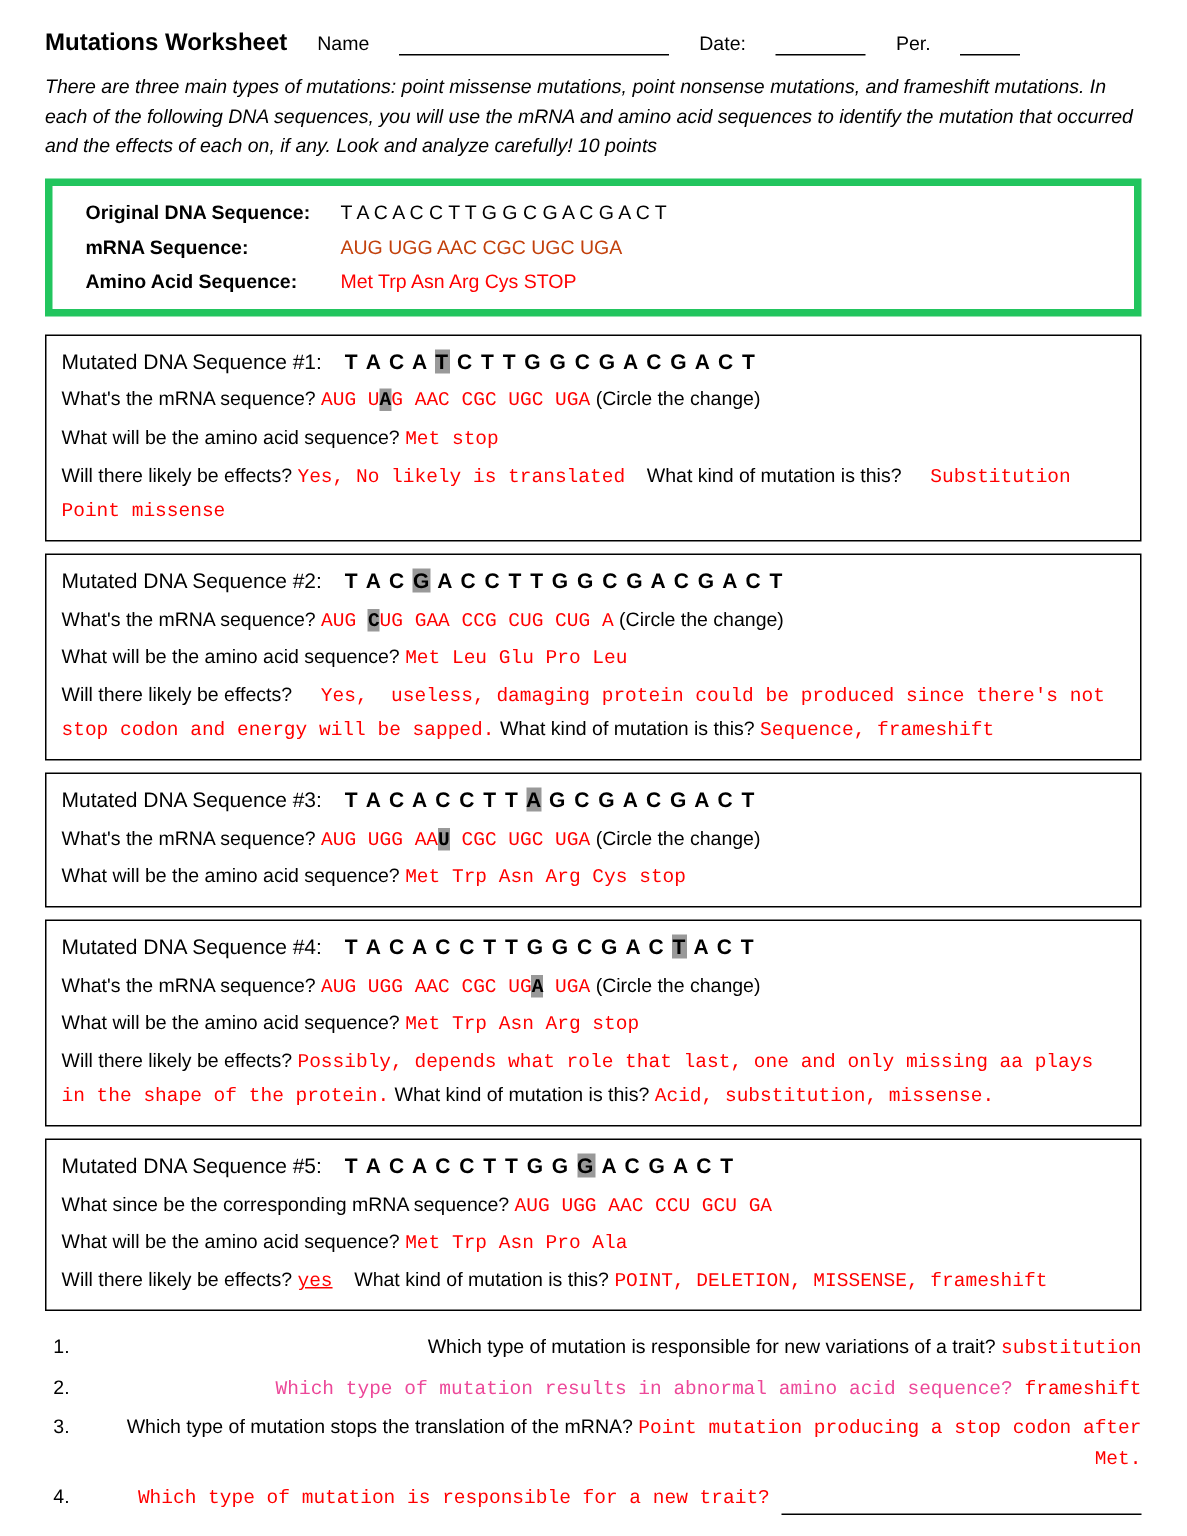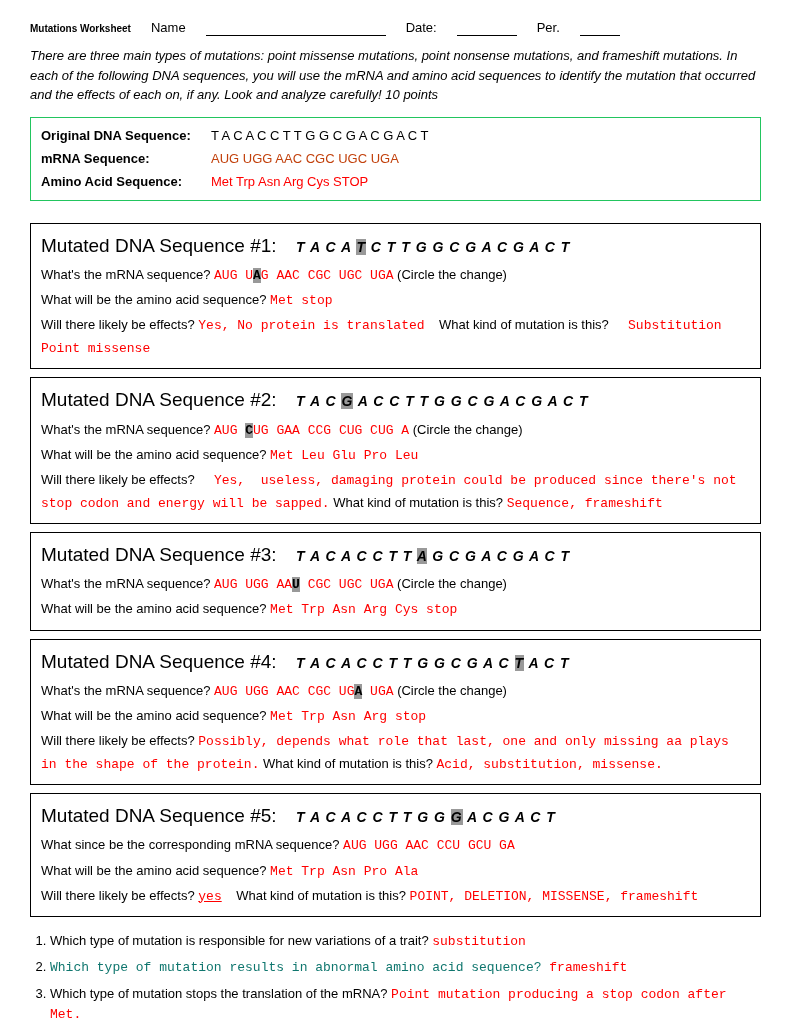--- a/index.html
+++ b/index.html
@@ -11,55 +11,55 @@
       padding: 20px 30px;
       width: 791px;
       min-height: 1024px;
     }
     .header {
       display: flex;
       align-items: baseline;
       gap: 20px;
       margin-bottom: 10px;
     }
-    .header-title { font-weight: bold; font-size: 10px; }
+    .header-title { font-weight: bold; font-size: 16px; }
     .underline { border-bottom: 1px solid #000; display: inline-block; min-width: 180px; }
     .underline-sm { border-bottom: 1px solid #000; display: inline-block; min-width: 60px; }
     .underline-xs { border-bottom: 1px solid #000; display: inline-block; min-width: 40px; }
     .intro { margin-bottom: 12px; line-height: 1.5; font-size: 13px; font-style: italic; }
     .original-box {
-      border: 1px solid #22c55e;
-      padding: 6px 10px;
-      margin-bottom: 22px;
+      border: 5px solid #22c55e;
+      padding: 6px 22px;
+      margin-bottom: 12px;
       line-height: 1.8;
     }
     .original-row { display: flex; align-items: baseline; gap: 10px; }
     .orig-label { font-weight: bold; min-width: 160px; }
     .mrna-seq { color: #c2410c; }
     .amino-seq { color: red; }
     .mutation-box {
       border: 1px solid #000;
       padding: 6px 10px;
       margin-bottom: 8px;
       line-height: 1.7;
     }
     .mut-title { font-size: 13px; margin-bottom: 2px; }
-    .mut-title-label { font-size: 19px; }
-    .bold-seq { font-weight: bold; font-size: 14px; letter-spacing: 1px; font-style: italic; }
+    .mut-title-label { font-size: 14px; }
+    .bold-seq { font-weight: bold; font-size: 14px; letter-spacing: 1px; }
     .highlighted-char {
       background: #999;
       color: #000;
       font-weight: bold;
     }
     .red { color: red; font-family: Liberation Mono, monospace; }
     .underlined { text-decoration: underline; }
     .q-line { margin-bottom: 2px; }
     .questions-section { margin-top: 14px; }
     ol { padding-left: 20px; }
-    ol li { margin-bottom: 6px; line-height: 1.5; }
+    ol li { margin-bottom: 6px; line-height: 1.5; text-align: right; }
   </style>
 </head>
 <body>
 
 <div class="header">
   <span class="header-title">Mutations Worksheet</span>
   <span>Name</span>
   <span class="underline">&nbsp;</span>
   <span>Date:</span>
   <span class="underline-sm">&nbsp;</span>
@@ -95,21 +95,21 @@
     <span>What's the mRNA sequence?</span>
     <span class="red"> AUG U<span class="highlighted-char">A</span>G AAC CGC UGC UGA</span>
     <span>(Circle the change)</span>
   </div>
   <div class="q-line">
     <span>What will be the amino acid sequence?</span>
     <span class="red"> Met stop</span>
   </div>
   <div class="q-line">
     <span>Will there likely be effects?</span>
-    <span class="red"> Yes, No protein is translated</span>
+    <span class="red"> Yes, No likely is translated</span>
     <span>&nbsp;&nbsp; What kind of mutation is this?</span>
     <span class="red">&nbsp; Substitution Point missense</span>
   </div>
 </div>
 
 <div class="mutation-box">
   <div class="q-line mut-title">
     <span class="mut-title-label">Mutated DNA Sequence #2:&nbsp;&nbsp;&nbsp;</span>
     <span class="bold-seq">
       T A C <span class="highlighted-char">G</span> A C C T T G G C G A C G A C T
@@ -198,21 +198,21 @@
 </div>
 
 <div class="questions-section">
   <ol>
     <li>
       <span>Which type of mutation is responsible for new variations of a trait?</span>
       <span class="red"> substitution</span>
     </li>
     <li>
       <span class="red">
-        <span style="color:#0f766e;">Which type of mutation results in abnormal amino acid sequence?</span>
+        <span style="color:#ec4899;">Which type of mutation results in abnormal amino acid sequence?</span>
         <span class="red"> frameshift</span>
       </span>
     </li>
     <li>
       <span>Which type of mutation stops the translation of the mRNA?</span>
       <span class="red"> Point mutation producing a stop codon after Met.</span>
     </li>
     <li>
       <span class="red">Which type of mutation is responsible for a new trait? <span class="underline" style="min-width:240px;">&nbsp;</span></span>
     </li>

